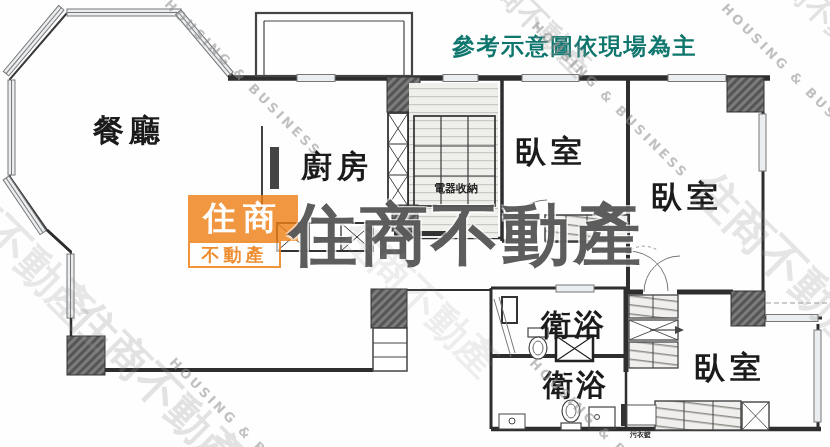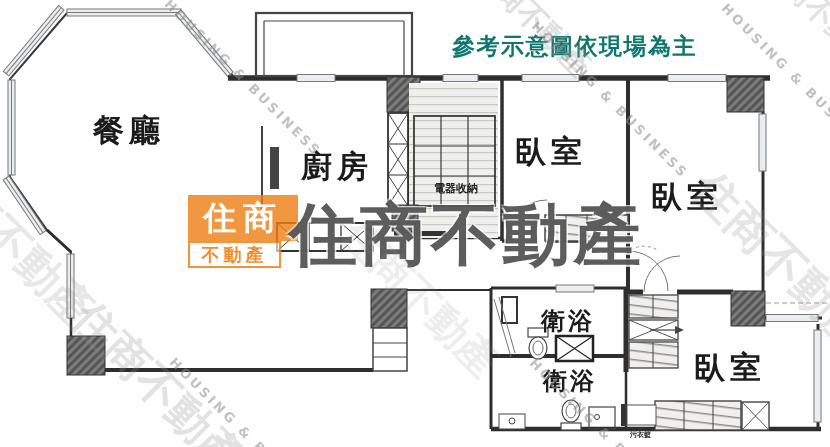--- a/index.html
+++ b/index.html
@@ -1,21 +1,21 @@
 <!DOCTYPE html>
 <html><head>
 <meta charset="utf-8">
 <style>
   html,body{margin:0;padding:0;background:#fff;}
   #stage{position:relative;width:830px;height:447px;background:#fefefe;overflow:hidden;
          font-family:"DejaVu Sans","Liberation Sans",sans-serif;}
   #plan{position:absolute;left:0;top:0;}
   .room{position:absolute;color:#1b1b1b;font-weight:600;letter-spacing:5px;white-space:nowrap;}
   .fs31{font-size:31px;}
-  .fs23{font-size:24px;letter-spacing:3px;font-family:Liberation Mono, monospace;}
+  .fs23{font-size:30px;letter-spacing:3px;font-family:Liberation Mono, monospace;}
   .tiny{position:absolute;color:#222;font-weight:600;white-space:nowrap;}
   #note{position:absolute;left:452px;top:31px;font-size:23px;font-weight:600;
         letter-spacing:1.5px;color:#0f766e;white-space:nowrap;}
   
   .wm{position:absolute;pointer-events:none;white-space:nowrap;}
   #wm-logo{left:188px;top:195px;opacity:.92;}
   #wm-logo .b1{width:110px;height:46px;background:rgba(238,128,20,.88);color:#fff;
        font-size:33px;font-weight:800;letter-spacing:7px;display:flex;align-items:center;justify-content:center;}
   #wm-logo .b2{width:89px;height:23px;background:rgba(255,255,255,.72);border:2.5px solid rgba(238,128,20,.9);
        color:rgba(235,125,18,.95);font-size:18px;font-weight:800;letter-spacing:4px;

